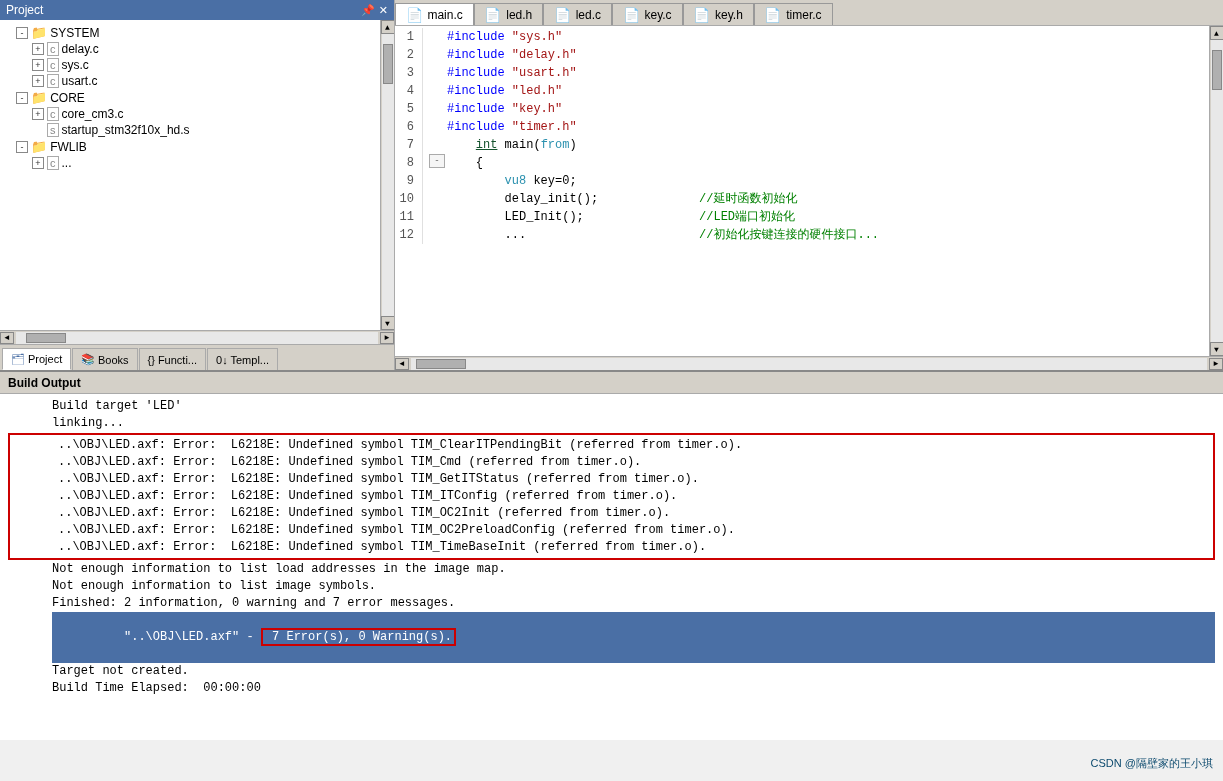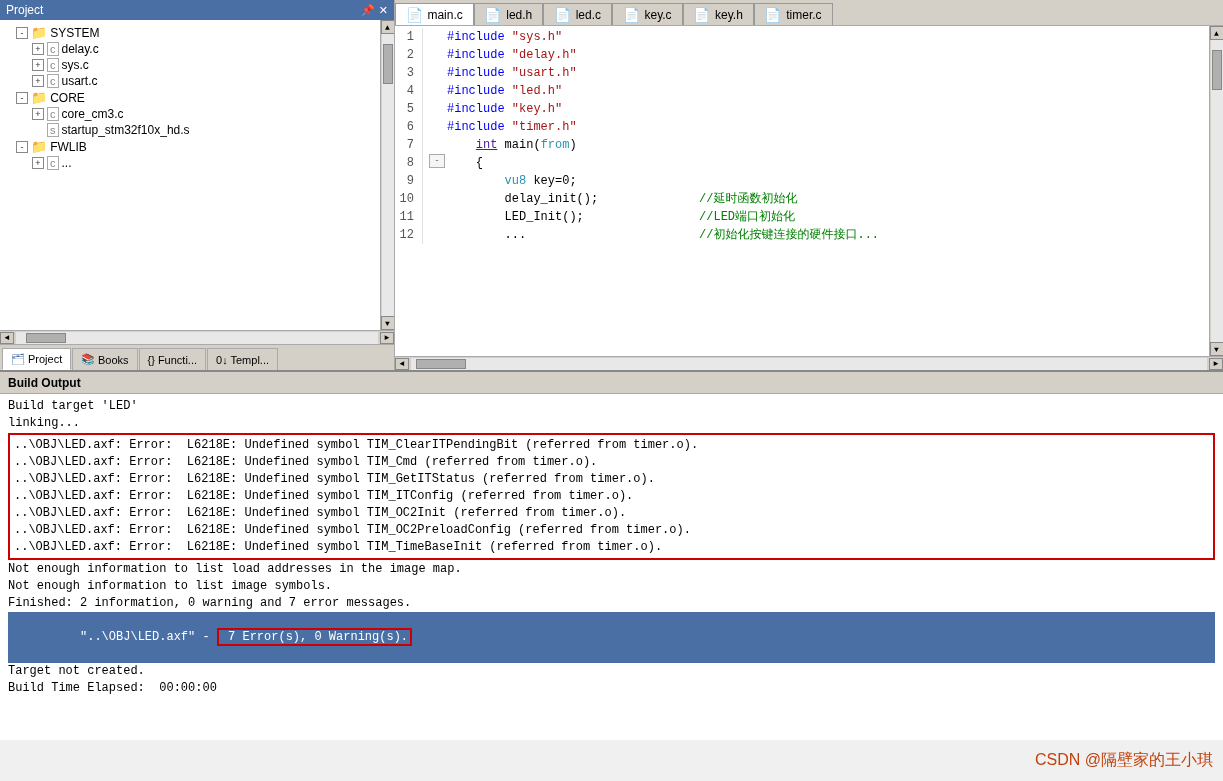--- a/index.html
+++ b/index.html
@@ -239,21 +239,21 @@
 
     .code-content {
       flex: 1;
       white-space: pre;
       font-size: 12px;
       padding-left: 2px;
     }
 
     .kw-include { color: #0000ff; }
     .kw-string { color: #a31515; }
-    .kw-int { color: #4c1d95; text-decoration: underline; }
+    .kw-int { color: #14532d; text-decoration: underline; }
     .kw-type { color: #2b91af; }
     .kw-comment { color: #008000; }
 
     .h-scrollbar-track {
       flex: 1;
       height: 12px;
       background: #e8e8e8;
       position: relative;
       margin: 0 2px;
     }
@@ -289,32 +289,33 @@
       font-size: 12px;
       line-height: 17px;
     }
 
     .error-line { color: #000; }
 
     .csdn-watermark {
       position: absolute;
       bottom: 10px;
       right: 10px;
-      font-size: 16px;
+      font-size: 11px;
       font-family: Arial, sans-serif;
-      color: #c2410c;
+      color: #0c4a6e;
       margin-top: 16px;
     }
 
     .build-line-row {
       white-space: pre;
       font-family: 'Courier New', Courier, monospace;
       font-size: 12px;
       line-height: 17px;
       color: #000;
+      margin-left: 44px;
     }
 
     .selected-row {
       background: #4a6fa5;
       color: white;
     }
 
     .selected-row * {
       color: white !important;
     }

